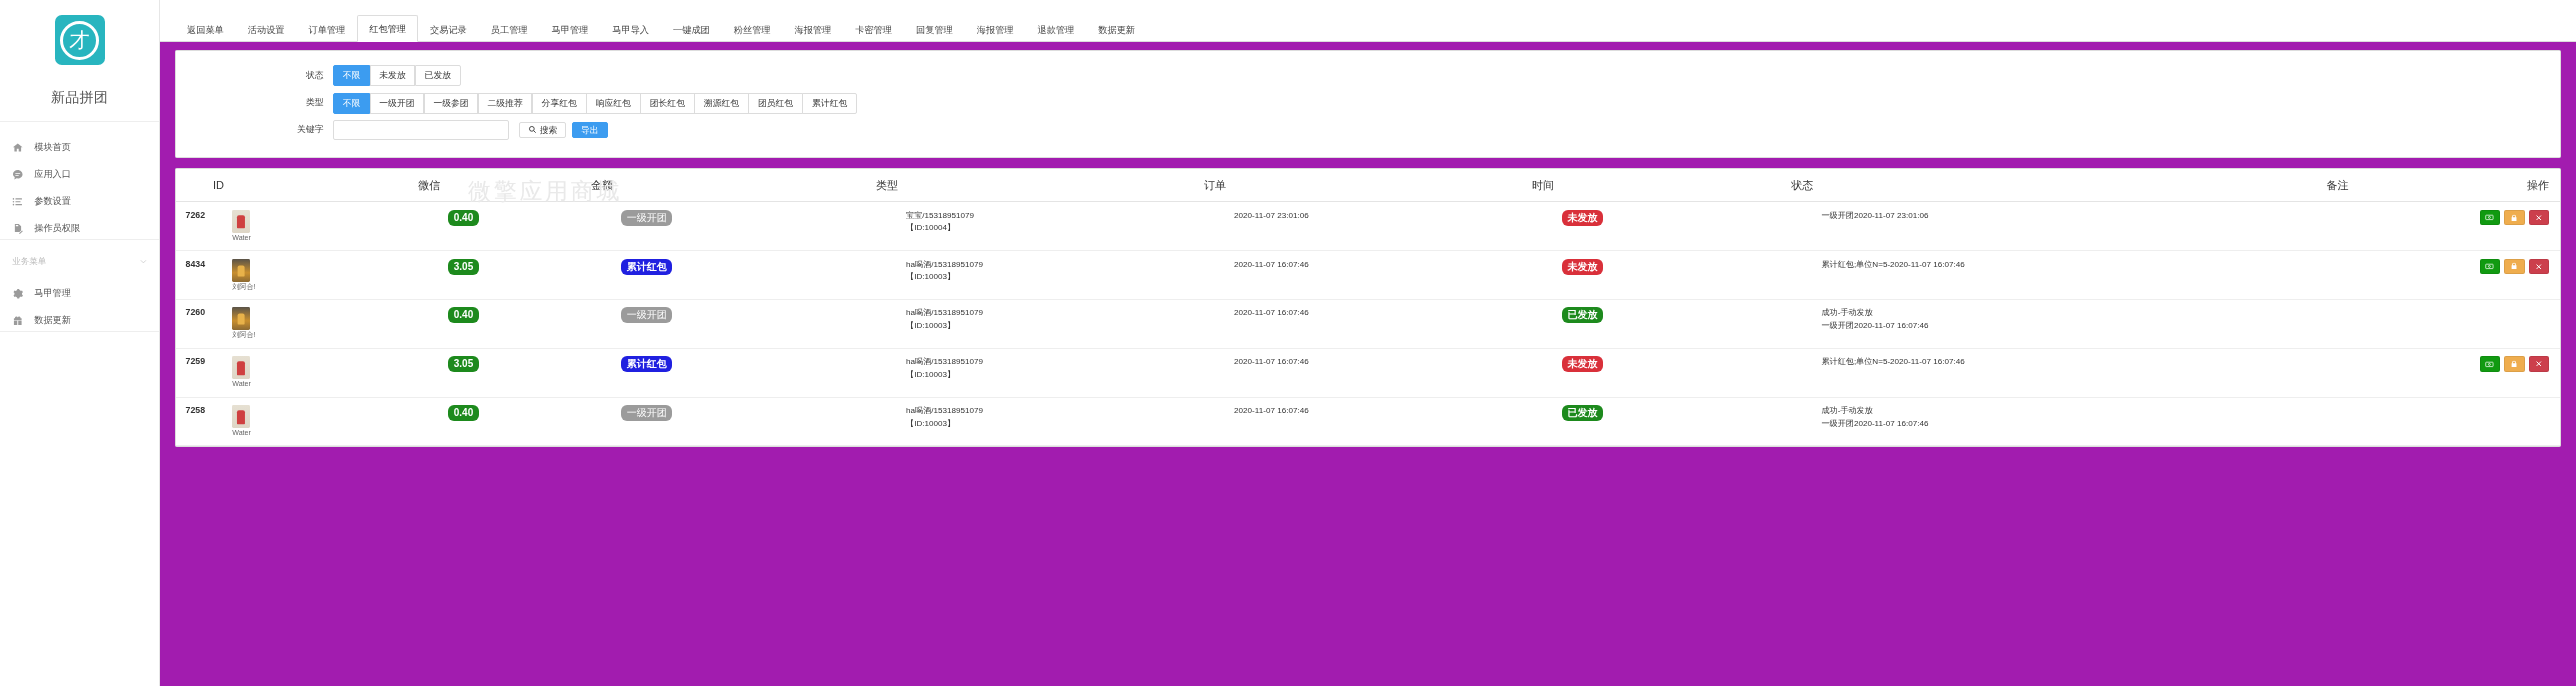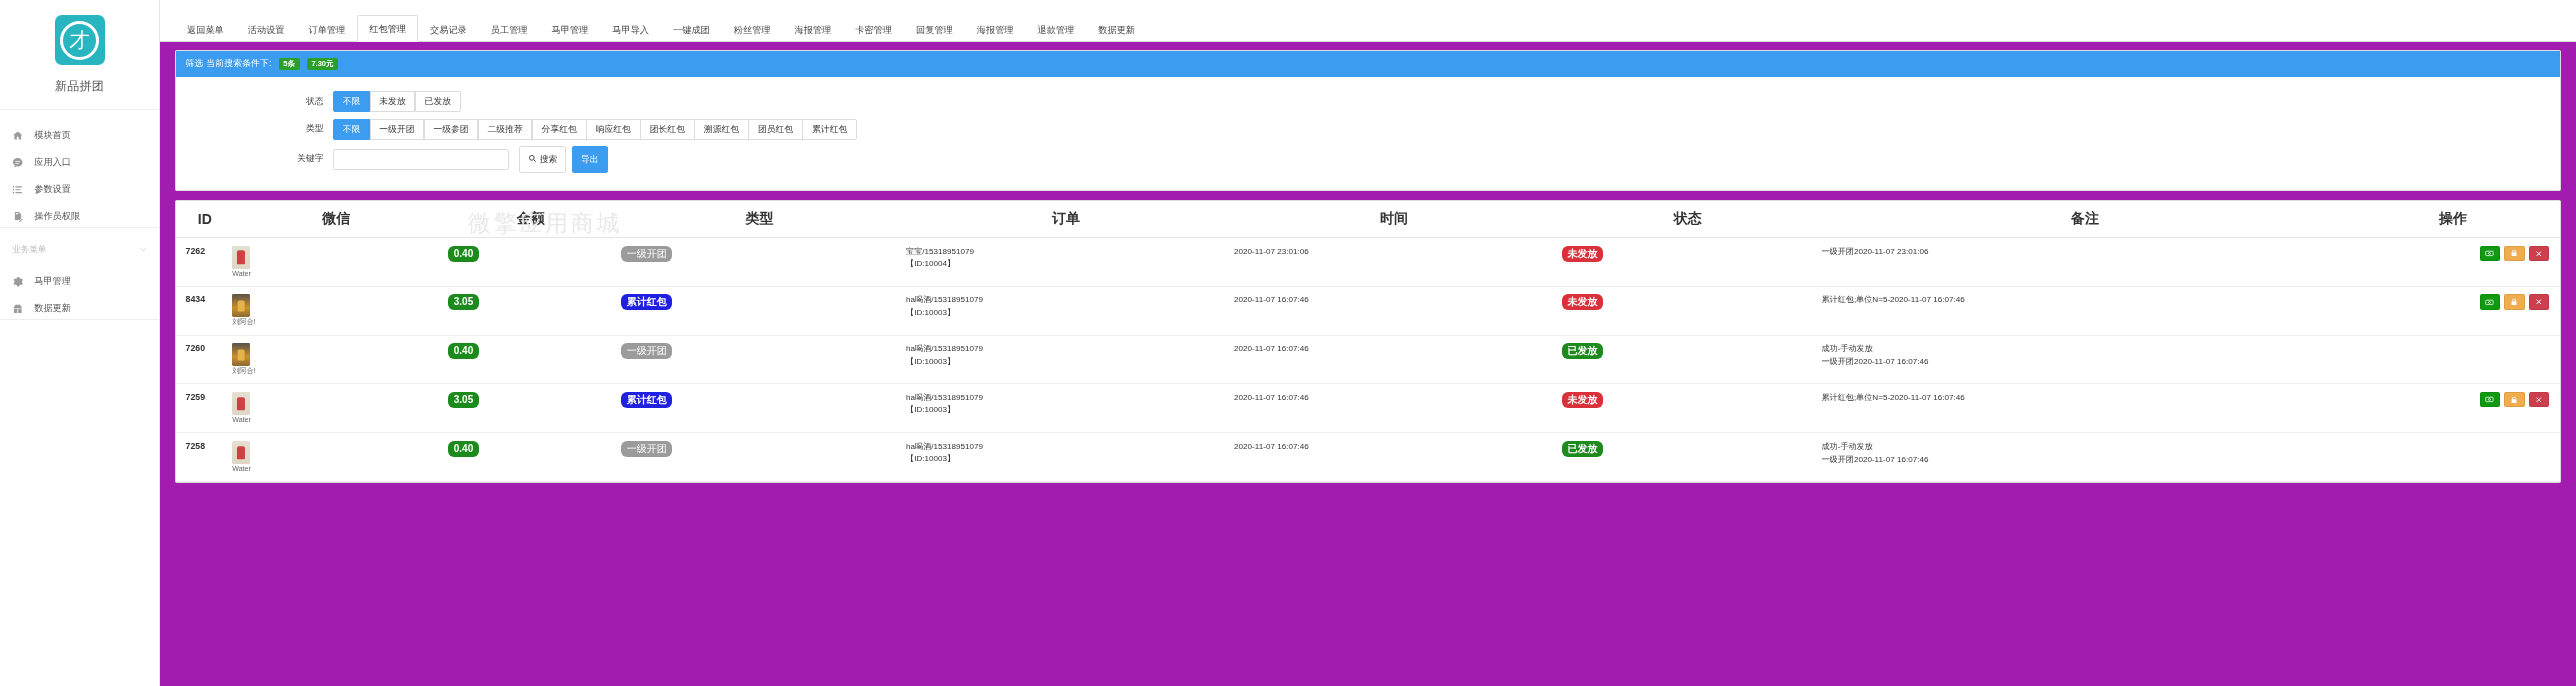--- a/index.html
+++ b/index.html
@@ -32,21 +32,21 @@
   .brand-logo .ring {
     width: 39px; height: 39px; border-radius: 50%;
     border: 3.4px solid #ffffff;
     display:flex; align-items:center; justify-content:center;
   }
   .brand-logo .glyph {
     color:#fff; font-size:20.4px; line-height:1; font-weight:400;
     font-family:"DejaVu Sans", sans-serif;
   }
   .brand-name {
-    margin-top: 13px; font-size: 12px; color: #555555; letter-spacing: 0.3px;
+    margin-top: 24px; font-size: 14px; color: #555555; letter-spacing: 0.3px;
   }
   .nav-group { padding: 5.4px 0 4.1px 0; border-bottom: 0.7px solid #eeeeee; }
   .nav-item {
     height: 27px; display: flex; align-items: flex-end;
     padding-left: 12.2px; cursor: pointer; color: #555555; font-size: 9.2px;
   }
   .nav-ico {
     width: 22px; min-width: 22px; display: flex; align-items: center;
     color: #9b9b9b;
   }
@@ -115,34 +115,34 @@
   .opt.active {
     background:#3c9cf0; border-color:#3c9cf0; color:#ffffff; position:relative; z-index:2;
   }
   .kw-input {
     width: 176px; height: 20.4px; border:0.7px solid #dcdcdc; border-radius:2px;
     padding: 0 6.1px; font-size:8.8px; color:#333; outline:none;
     font-family:"Liberation Sans", sans-serif; background:#fff;
   }
   .kw-input::placeholder { color:#bbbbbb; }
   .btn {
-    height:27px; display:inline-flex; align-items:center; gap:3.4px;
+    height:16px; display:inline-flex; align-items:center; gap:3.4px;
     font-size:8.8px; border-radius:2px; cursor:pointer; padding: 0 8.1px;
     border:0.7px solid #dcdcdc; background:#ffffff; color:#333333;
     margin-left: 9.5px; line-height:1;
   }
   .btn.primary {
     background:#3c9cf0; border-color:#3c9cf0; color:#ffffff; margin-left:5.4px;
   }
 
   
   .table-panel { border:0.7px solid #dddddd; border-radius:1.4px; background:#fff; position:relative; }
   table.grid { width:100%; border-collapse: collapse; table-layout: fixed; }
   table.grid th {
-    text-align:center; font-size:14px; color:#333333; font-weight:bold;
+    text-align:right; font-size:11px; color:#333333; font-weight:normal;
     padding: 8.8px 4.1px; border-bottom: 1.4px solid #e4e4e4; white-space:nowrap;
   }
   table.grid td {
     font-size:8.1px; color:#333333; padding: 7.5px 4.1px;
     border-bottom:0.7px solid #eeeeee; vertical-align: top;
   }
   .c-id     { width: 41px;  padding-left: 9.5px !important; }
   .c-wx     { width: 170px; }
   .c-amt    { width: 136px; }
   .c-type   { width: 224px; }
@@ -303,25 +303,20 @@
         <div class="tab"><span>卡密管理</span></div>
         <div class="tab"><span>回复管理</span></div>
         <div class="tab"><span>海报管理</span></div>
         <div class="tab"><span>退款管理</span></div>
         <div class="tab"><span>数据更新</span></div>
       </nav>
 
     <div class="content">
 
       <div class="panel">
-        <div class="panel-head">
-          <span class="lead">筛选 当前搜索条件下:</span>
-          <span class="badge-green">5条</span>
-          <span class="badge-green">7.30元</span>
-        </div>
         <div class="panel-body">
 
           <div class="form-row">
             <div class="form-label">状态</div>
             <div class="btn-group" id="status-opts">
                 <div class="opt active"><span>不限</span></div>
                 <div class="opt"><span>未发放</span></div>
                 <div class="opt"><span>已发放</span></div>
               </div>
           </div>

